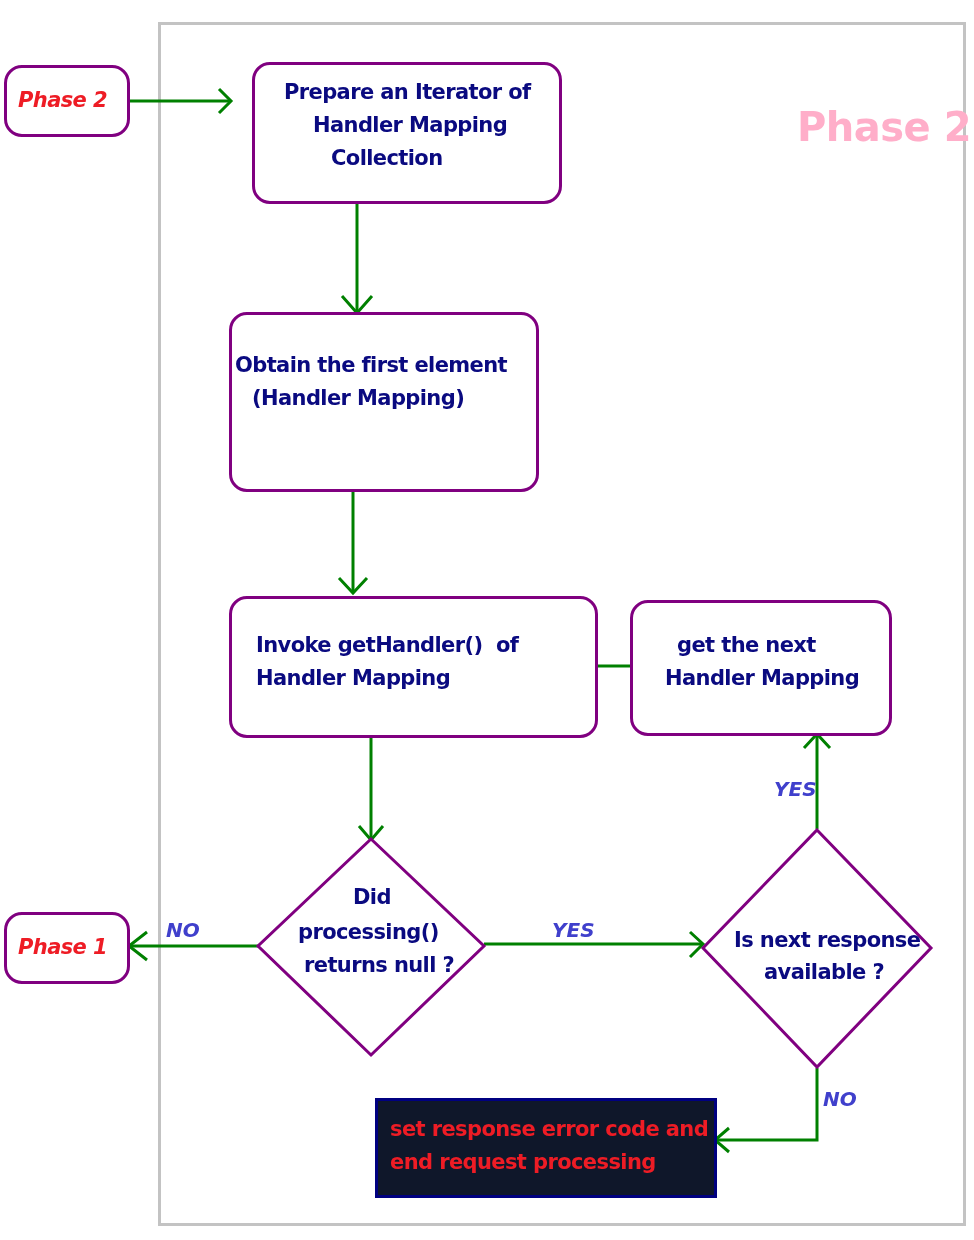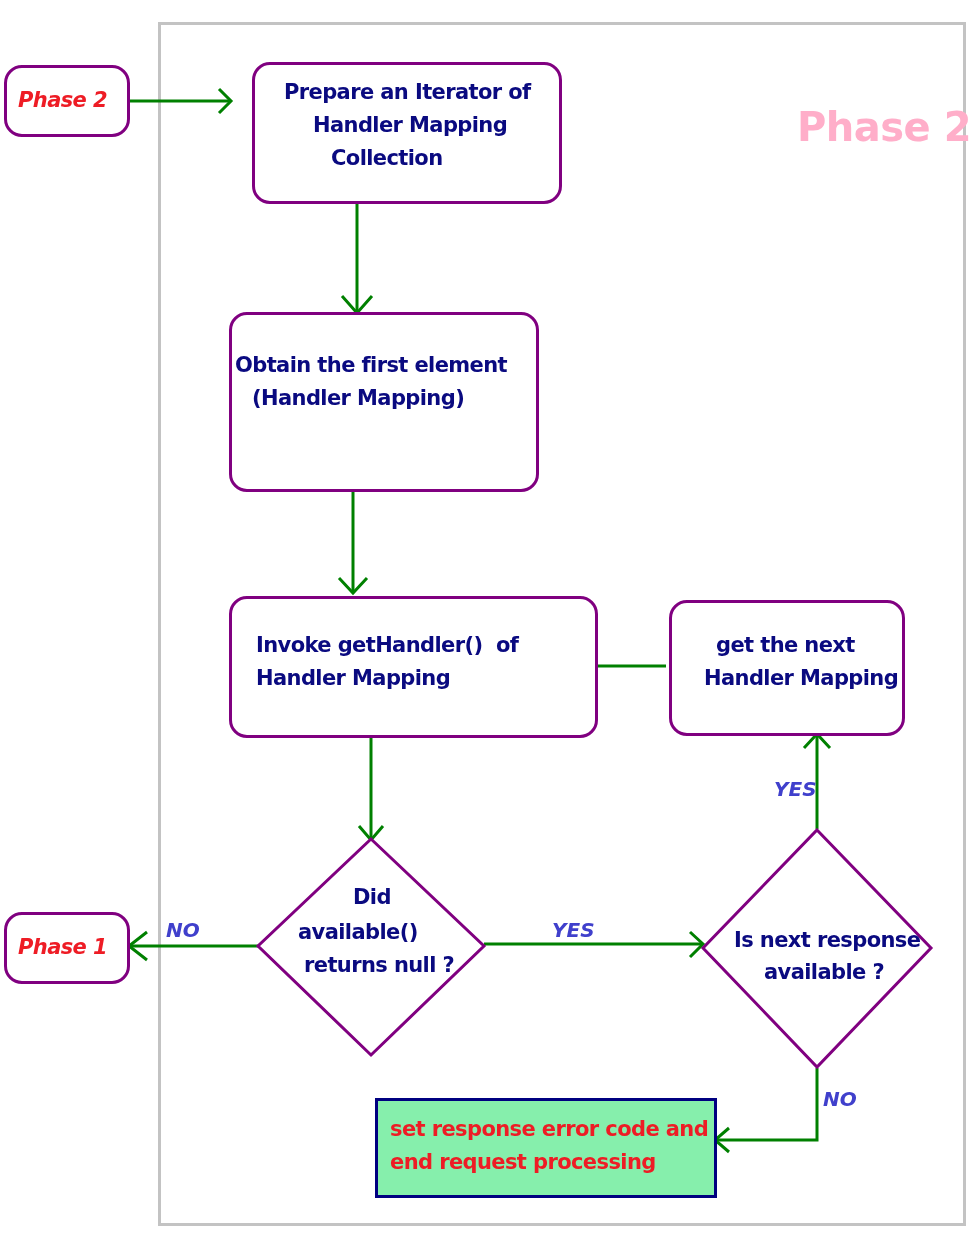--- a/index.html
+++ b/index.html
@@ -10,21 +10,21 @@
     svg.edges { position: absolute; left: 0; top: 0; width: 974px; height: 1240px; }
     .box { position: absolute; box-sizing: border-box; border: 3px solid #800080;
            border-radius: 18px; background: #fff; }
     .txt { position: absolute; font-weight: bold; color: #0a0a80; font-size: 21px;
            line-height: 33px; white-space: pre; letter-spacing: -0.6px; }
     .phase { font-style: italic; color: #ee1c25; font-size: 21px; }
     .watermark { position: absolute; left: 797px; top: 104px; color: #ffaec9;
                  font-weight: bold; font-size: 40px; letter-spacing: -0.5px; }
     .lbl { position: absolute; color: #4040cc; font-weight: bold; font-size: 20px; font-style: italic; }
     .errbox { position: absolute; left: 375px; top: 1098px; width: 342px; height: 100px;
-              border: 3px solid #000080; box-sizing: border-box; background: #86efac; }
+              border: 3px solid #000080; box-sizing: border-box; background: #0f172a; }
     .errtxt { color: #ee1c25; font-size: 21px; line-height: 33px; }
   </style>
 </head>
 <body>
 
 <div class="frame"></div>
 
 <div class="watermark">Phase 2</div>
 
 <svg class="edges" xmlns="http://www.w3.org/2000/svg">
@@ -89,27 +89,27 @@
 <div class="box" style="left:229px; top:312px; width:310px; height:180px;">
   <div class="txt" style="left:3px; top:34px;">Obtain the first element</div>
   <div class="txt" style="left:20px; top:67px;text-align:right;">(Handler Mapping)</div>
 </div>
 
 <div class="box" style="left:229px; top:596px; width:369px; height:142px;">
   <div class="txt" style="left:24px; top:30px;">Invoke getHandler()  of</div>
   <div class="txt" style="left:24px; top:63px;">Handler Mapping</div>
 </div>
 
-<div class="box" style="left:669px; top:600px; width:236px; height:136px;">
+<div class="box" style="left:630px; top:600px; width:262px; height:136px;">
   <div class="txt" style="left:44px; top:26px;">get the next</div>
   <div class="txt" style="left:32px; top:59px;">Handler Mapping</div>
 </div>
 
 <div class="txt" style="left:353px; top:881px;">Did</div>
-<div class="txt" style="left:298px; top:916px;">available()</div>
+<div class="txt" style="left:298px; top:916px;">processing()</div>
 <div class="txt" style="left:304px; top:949px;">returns null ?</div>
 
 <div class="txt" style="left:734px; top:924px;">Is next response</div>
 <div class="txt" style="left:764px; top:956px;">available ?</div>
 
 <div class="lbl" style="left:166px; top:918px;">NO</div>
 <div class="lbl" style="left:552px; top:918px;">YES</div>
 <div class="lbl" style="left:774px; top:777px;">YES</div>
 <div class="lbl" style="left:823px; top:1087px;">NO</div>
 

